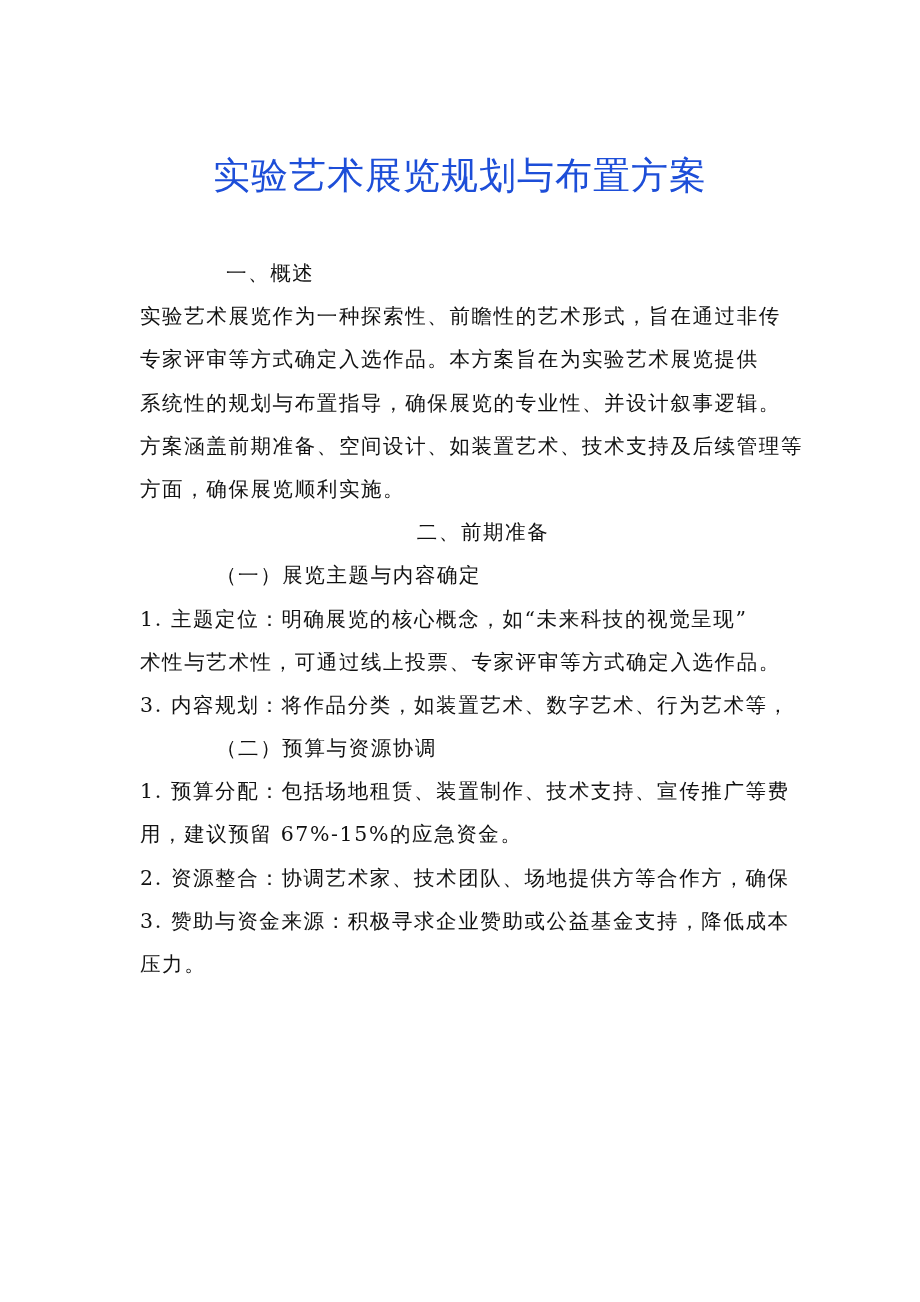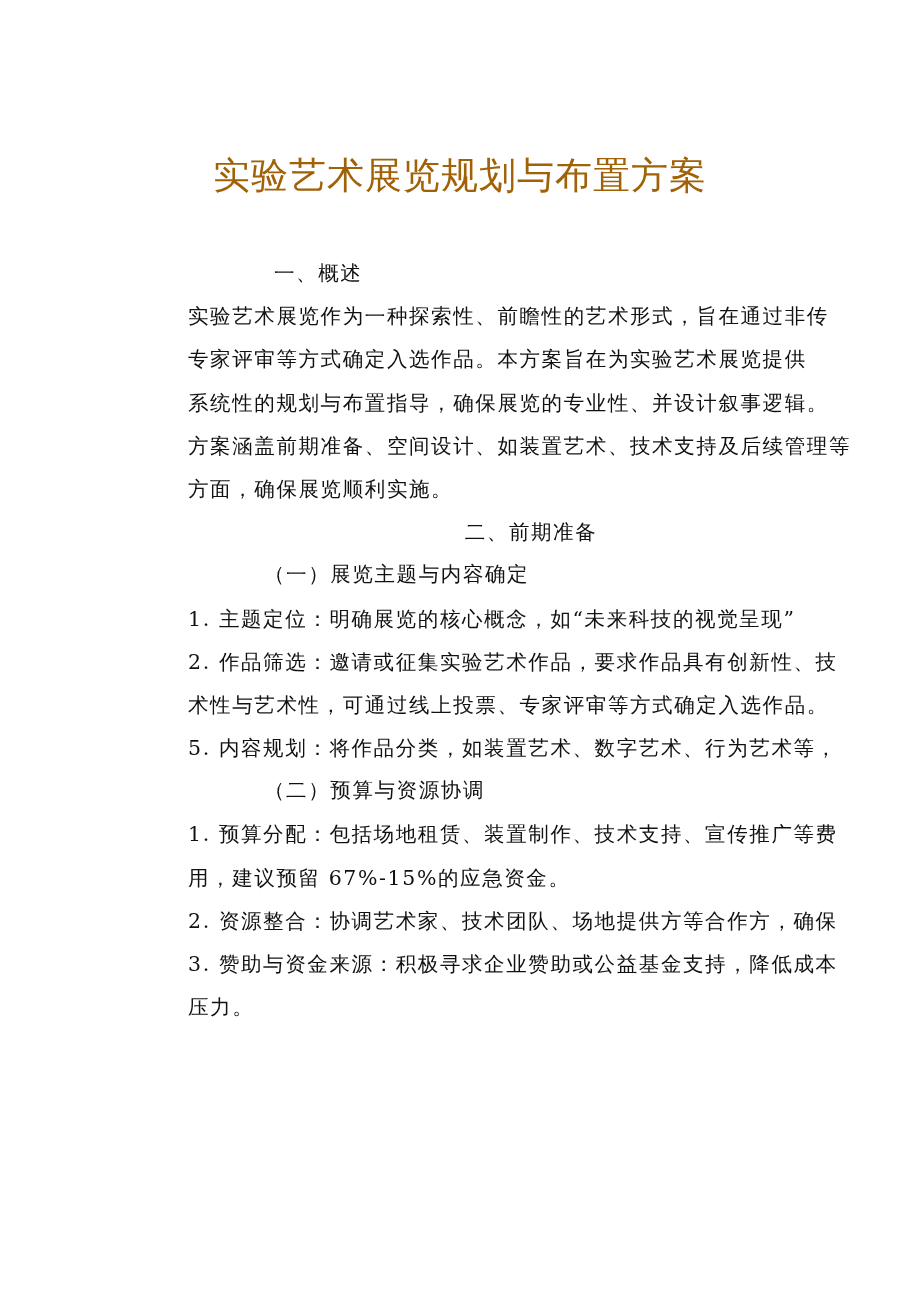--- a/index.html
+++ b/index.html
@@ -1,47 +1,46 @@
 <!DOCTYPE html>
 <html><head>
 <meta charset="utf-8">
 <style>
   html, body { margin: 0; padding: 0; background: #ffffff; }
   body { width: 920px; height: 1302px; position: relative; overflow: hidden;
          font-family: "DejaVu Serif", "Liberation Serif", serif; color: #111111; }
   .page { position: absolute; left: 0; top: 0; width: 920px; height: 1302px; background: #ffffff; }
   .title { position: absolute; left: 0; top: 148px; width: 920px; text-align: center;
            font-family: "DejaVu Sans", "Liberation Sans", sans-serif;
-           font-size: 37px; line-height: 56px; letter-spacing: 1px; color: #a16207; }
+           font-size: 37px; line-height: 56px; letter-spacing: 1px; color: #1d4ed8; }
   .content { position: absolute; left: 140px; top: 252px; width: 640px;
-             font-size: 20.5px; line-height: 43.2px; letter-spacing: 1.6px; margin-left: 48px; }
+             font-size: 20.5px; line-height: 43.2px; letter-spacing: 1.6px; }
   .line { display: block; white-space: nowrap; height: 43.2px; }
   .h1 { padding-left: 86px; }
   .h1b { padding-left: 46px; text-align: center; }
-  .h2 { padding-left: 76px; font-family: Liberation Mono, monospace; }
+  .h2 { padding-left: 76px; }
 </style>
 </head>
 <body>
 
 <div class="page">
   <div class="title">实验艺术展览规划与布置方案</div>
 
   <div class="content">
     <span class="line h1">一、概述</span>
     <span class="line">实验艺术展览作为一种探索性、前瞻性的艺术形式，旨在通过非传</span>
     <span class="line">专家评审等方式确定入选作品。本方案旨在为实验艺术展览提供</span>
     <span class="line">系统性的规划与布置指导，确保展览的专业性、并设计叙事逻辑。</span>
     <span class="line">方案涵盖前期准备、空间设计、如装置艺术、技术支持及后续管理等</span>
     <span class="line">方面，确保展览顺利实施。</span>
     <span class="line h1b">二、前期准备</span>
     <span class="line h2">（一）展览主题与内容确定</span>
     <span class="line">1. 主题定位：明确展览的核心概念，如“未来科技的视觉呈现”</span>
-    <span class="line">2. 作品筛选：邀请或征集实验艺术作品，要求作品具有创新性、技</span>
     <span class="line">术性与艺术性，可通过线上投票、专家评审等方式确定入选作品。</span>
-    <span class="line">5. 内容规划：将作品分类，如装置艺术、数字艺术、行为艺术等，</span>
+    <span class="line">3. 内容规划：将作品分类，如装置艺术、数字艺术、行为艺术等，</span>
     <span class="line h2">（二）预算与资源协调</span>
     <span class="line">1. 预算分配：包括场地租赁、装置制作、技术支持、宣传推广等费</span>
     <span class="line">用，建议预留 67%-15%的应急资金。</span>
     <span class="line">2. 资源整合：协调艺术家、技术团队、场地提供方等合作方，确保</span>
     <span class="line">3. 赞助与资金来源：积极寻求企业赞助或公益基金支持，降低成本</span>
     <span class="line">压力。</span>
   </div>
 </div>
 
 </body></html>

